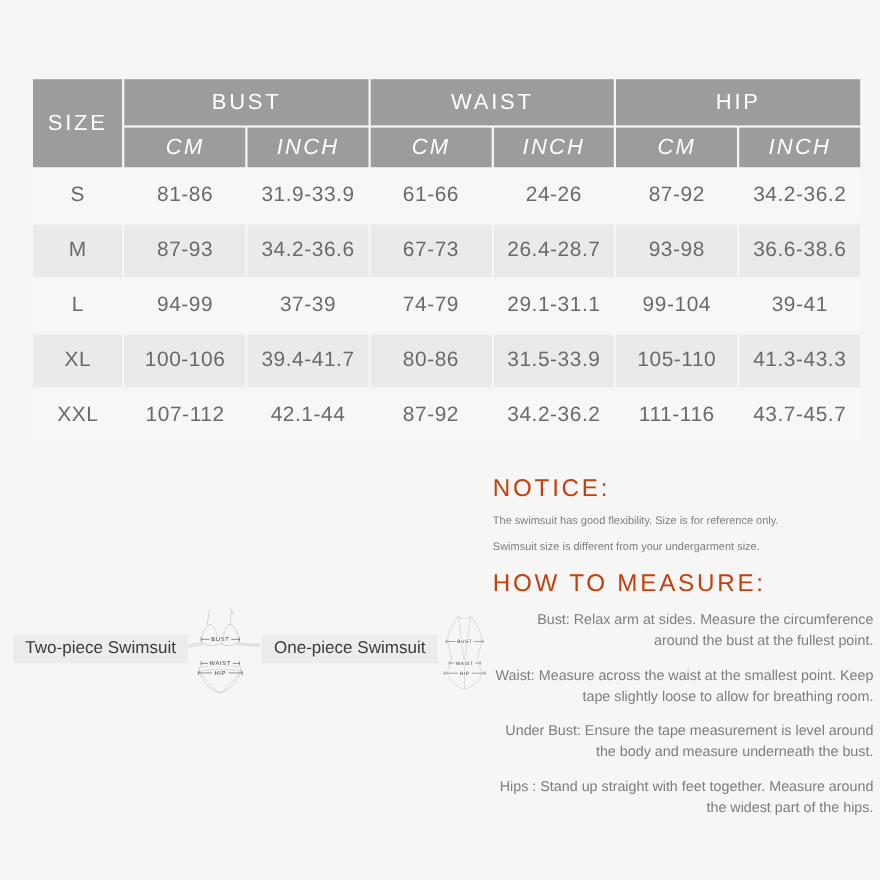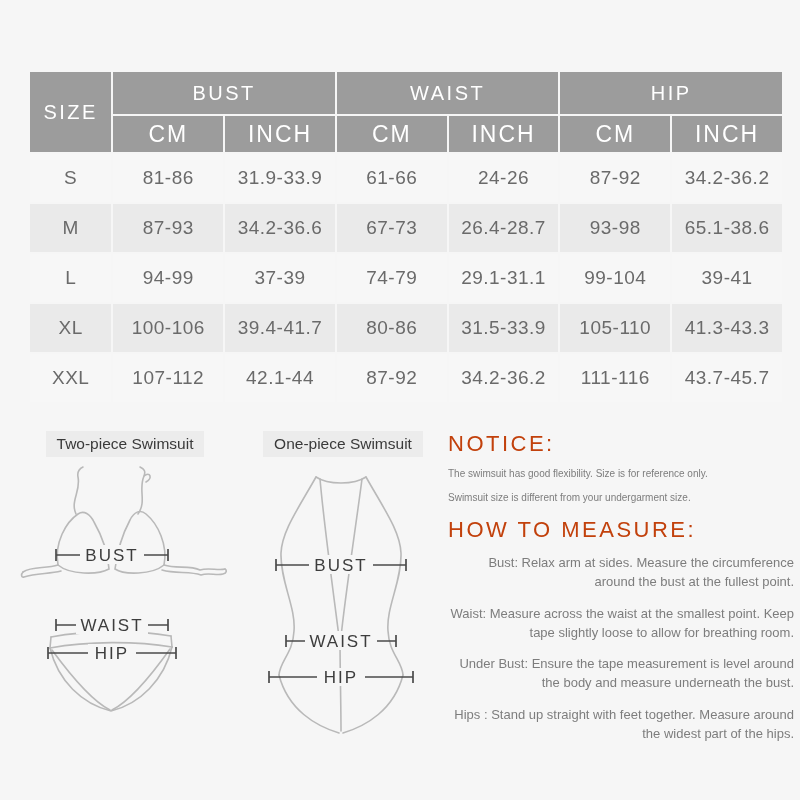--- a/index.html
+++ b/index.html
@@ -20,38 +20,38 @@
     table-layout:fixed;
   }
   table.size-chart th {
     background:#9c9c9c;
     color:#ffffff;
     font-weight:400;
     text-align:center;
     vertical-align:middle;
   }
   th.main-hdr  { font-size:20px; letter-spacing:2.5px; height:42px; }
-  th.sub-hdr   { font-size:23px; letter-spacing:2px;   height:36px; }
+  th.sub-hdr   { font-size:20px; letter-spacing:2px;   height:36px;font-style:italic; }
   th.size-hdr  { font-size:20px; letter-spacing:2.5px; }
   table.size-chart td {
     text-align:center;
     vertical-align:middle;
     height:48px;
     font-size:19px;
     color:#6a6a6a;
     letter-spacing:0.5px;
   }
   tbody tr:nth-child(odd)  td { background:#f7f7f7; }
   tbody tr:nth-child(even) td { background:#eaeaea; }
   td.size-cell { color:#555; }
 
   
   .bottom { display:flex; padding:27px 6px 0 12px; }
   .figures { display:flex; width:436px; flex-shrink:0; }
-  .figure  { display:flex; flex-direction:column; align-items:center; }
+  .figure  { display:flex; flex-direction:row; align-items:center; }
   .figure.two-piece { width:226px; }
   .figure.one-piece { width:210px; }
   .fig-title {
     display:inline-block;
     background:#ececec;
     color:#3a3a3a;
     font-size:15.5px;
     padding:4px 11px;
     margin-bottom:8px;
     white-space:nowrap;
@@ -132,21 +132,21 @@
         <td>87-92</td>
         <td>34.2-36.2</td>
       </tr>
       <tr>
         <td class="size-cell">M</td>
         <td>87-93</td>
         <td>34.2-36.6</td>
         <td>67-73</td>
         <td>26.4-28.7</td>
         <td>93-98</td>
-        <td>65.1-38.6</td>
+        <td>36.6-38.6</td>
       </tr>
       <tr>
         <td class="size-cell">L</td>
         <td>94-99</td>
         <td>37-39</td>
         <td>74-79</td>
         <td>29.1-31.1</td>
         <td>99-104</td>
         <td>39-41</td>
       </tr>

